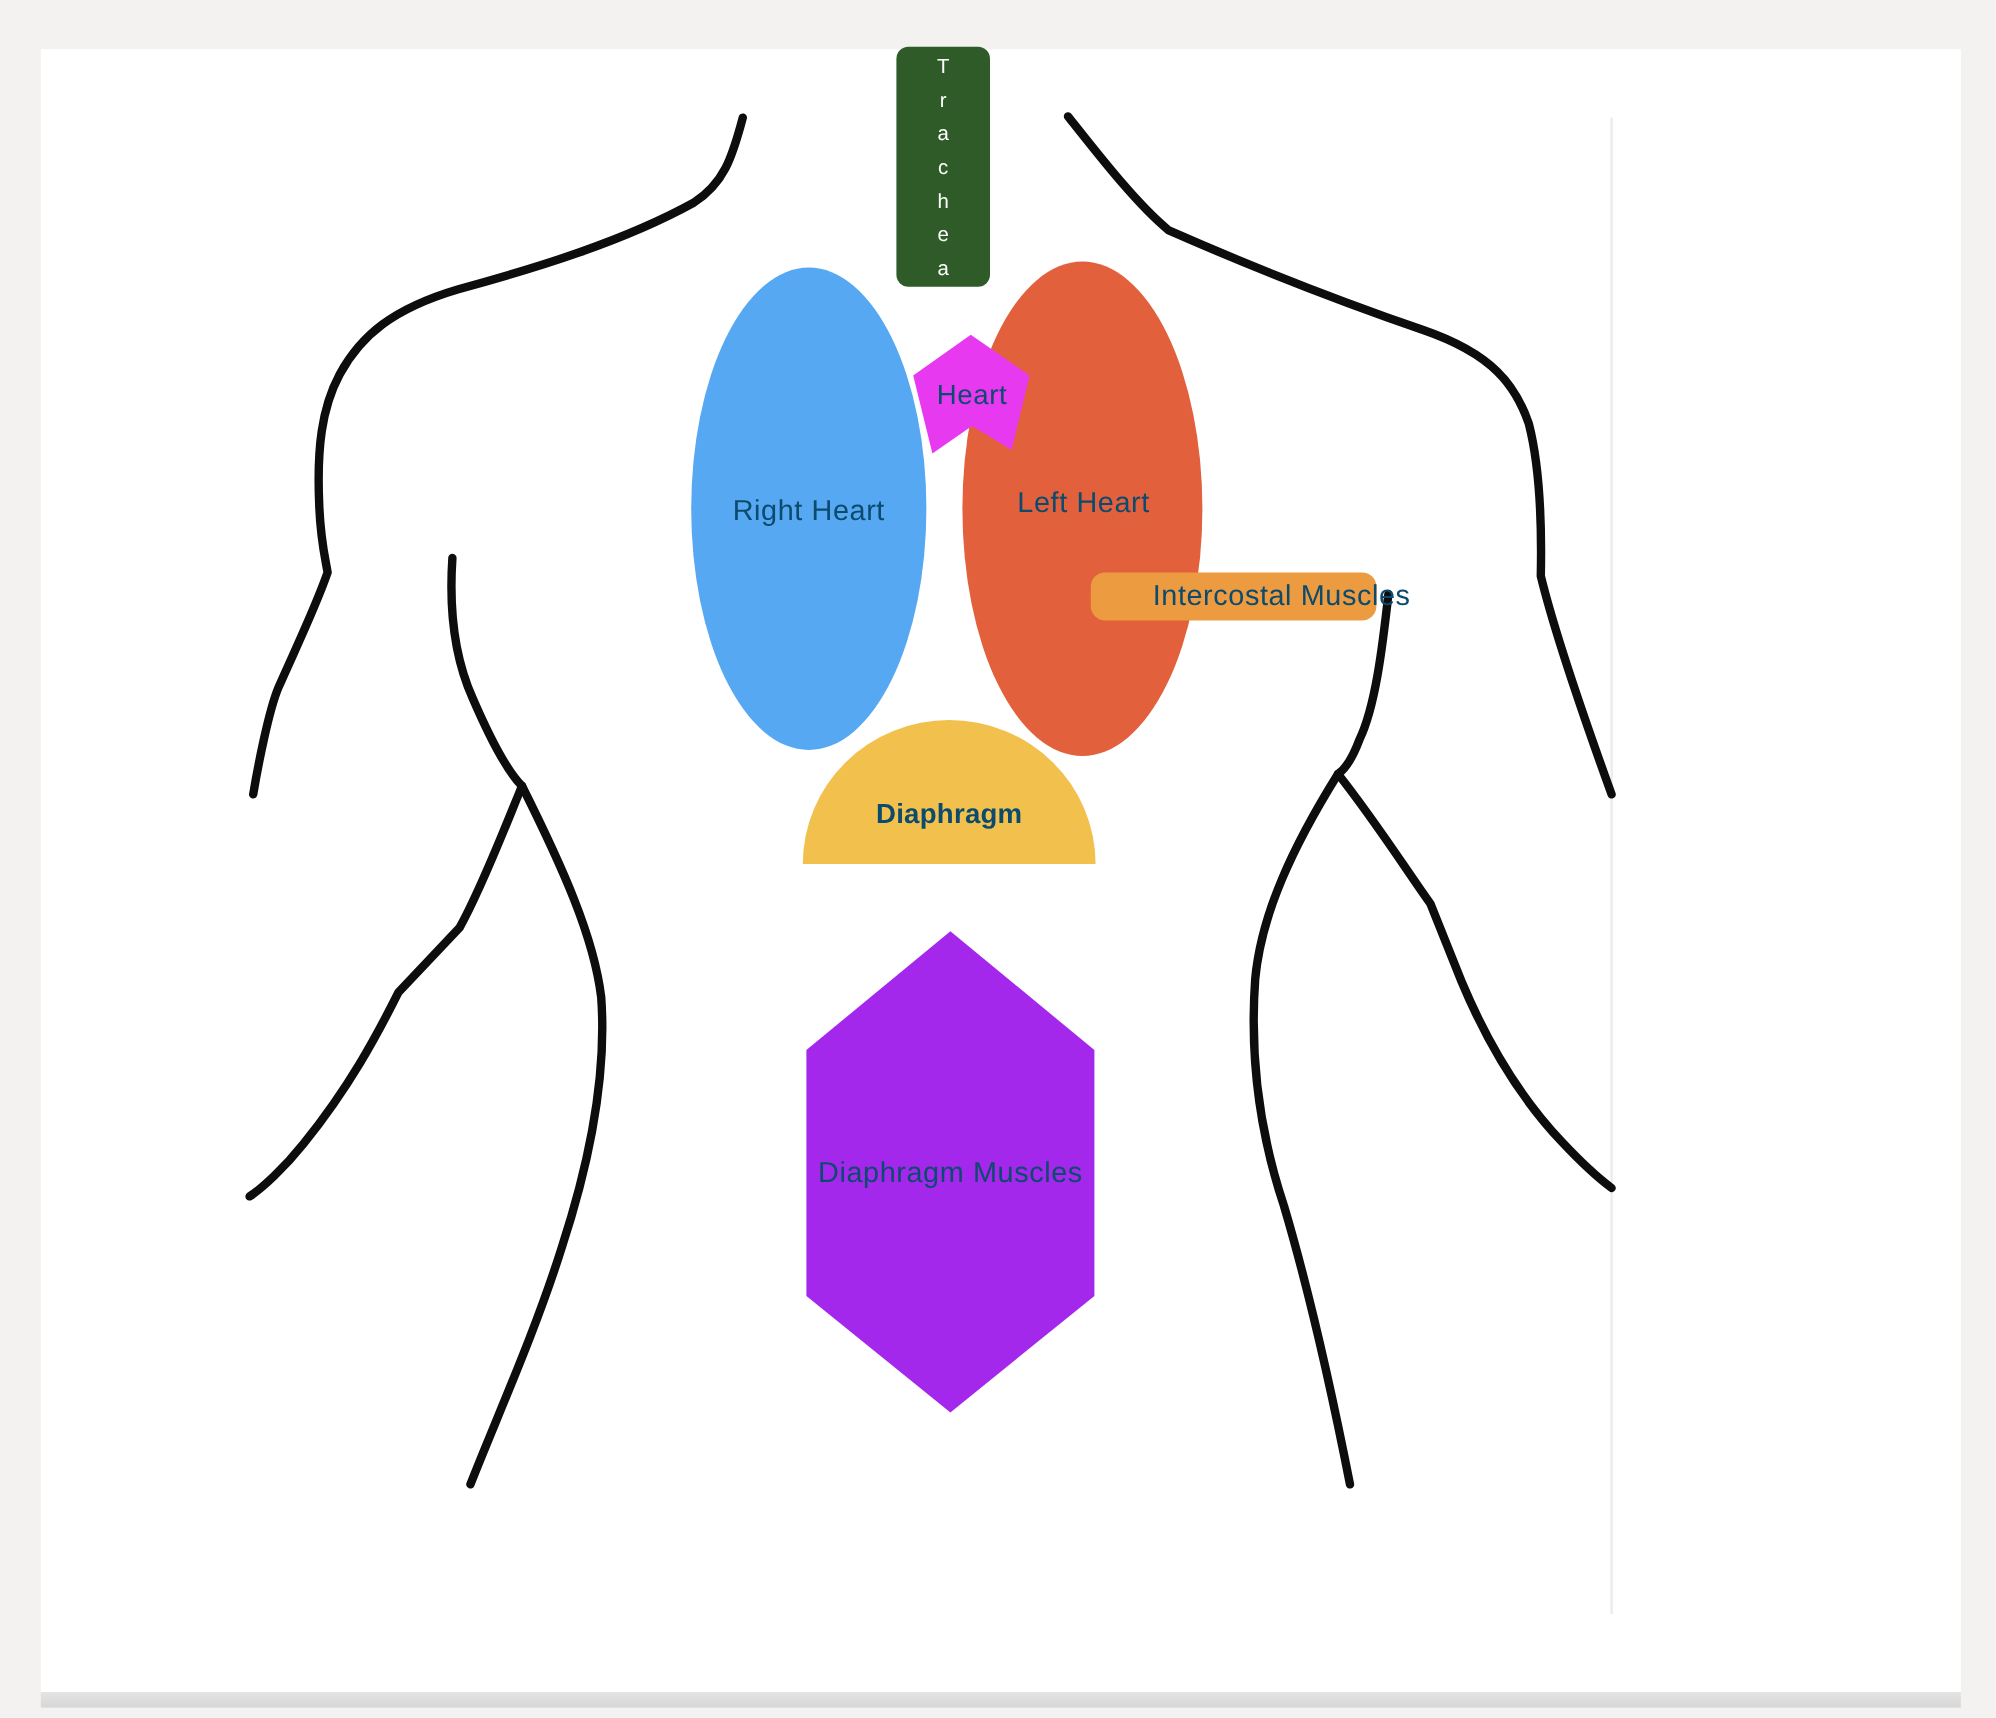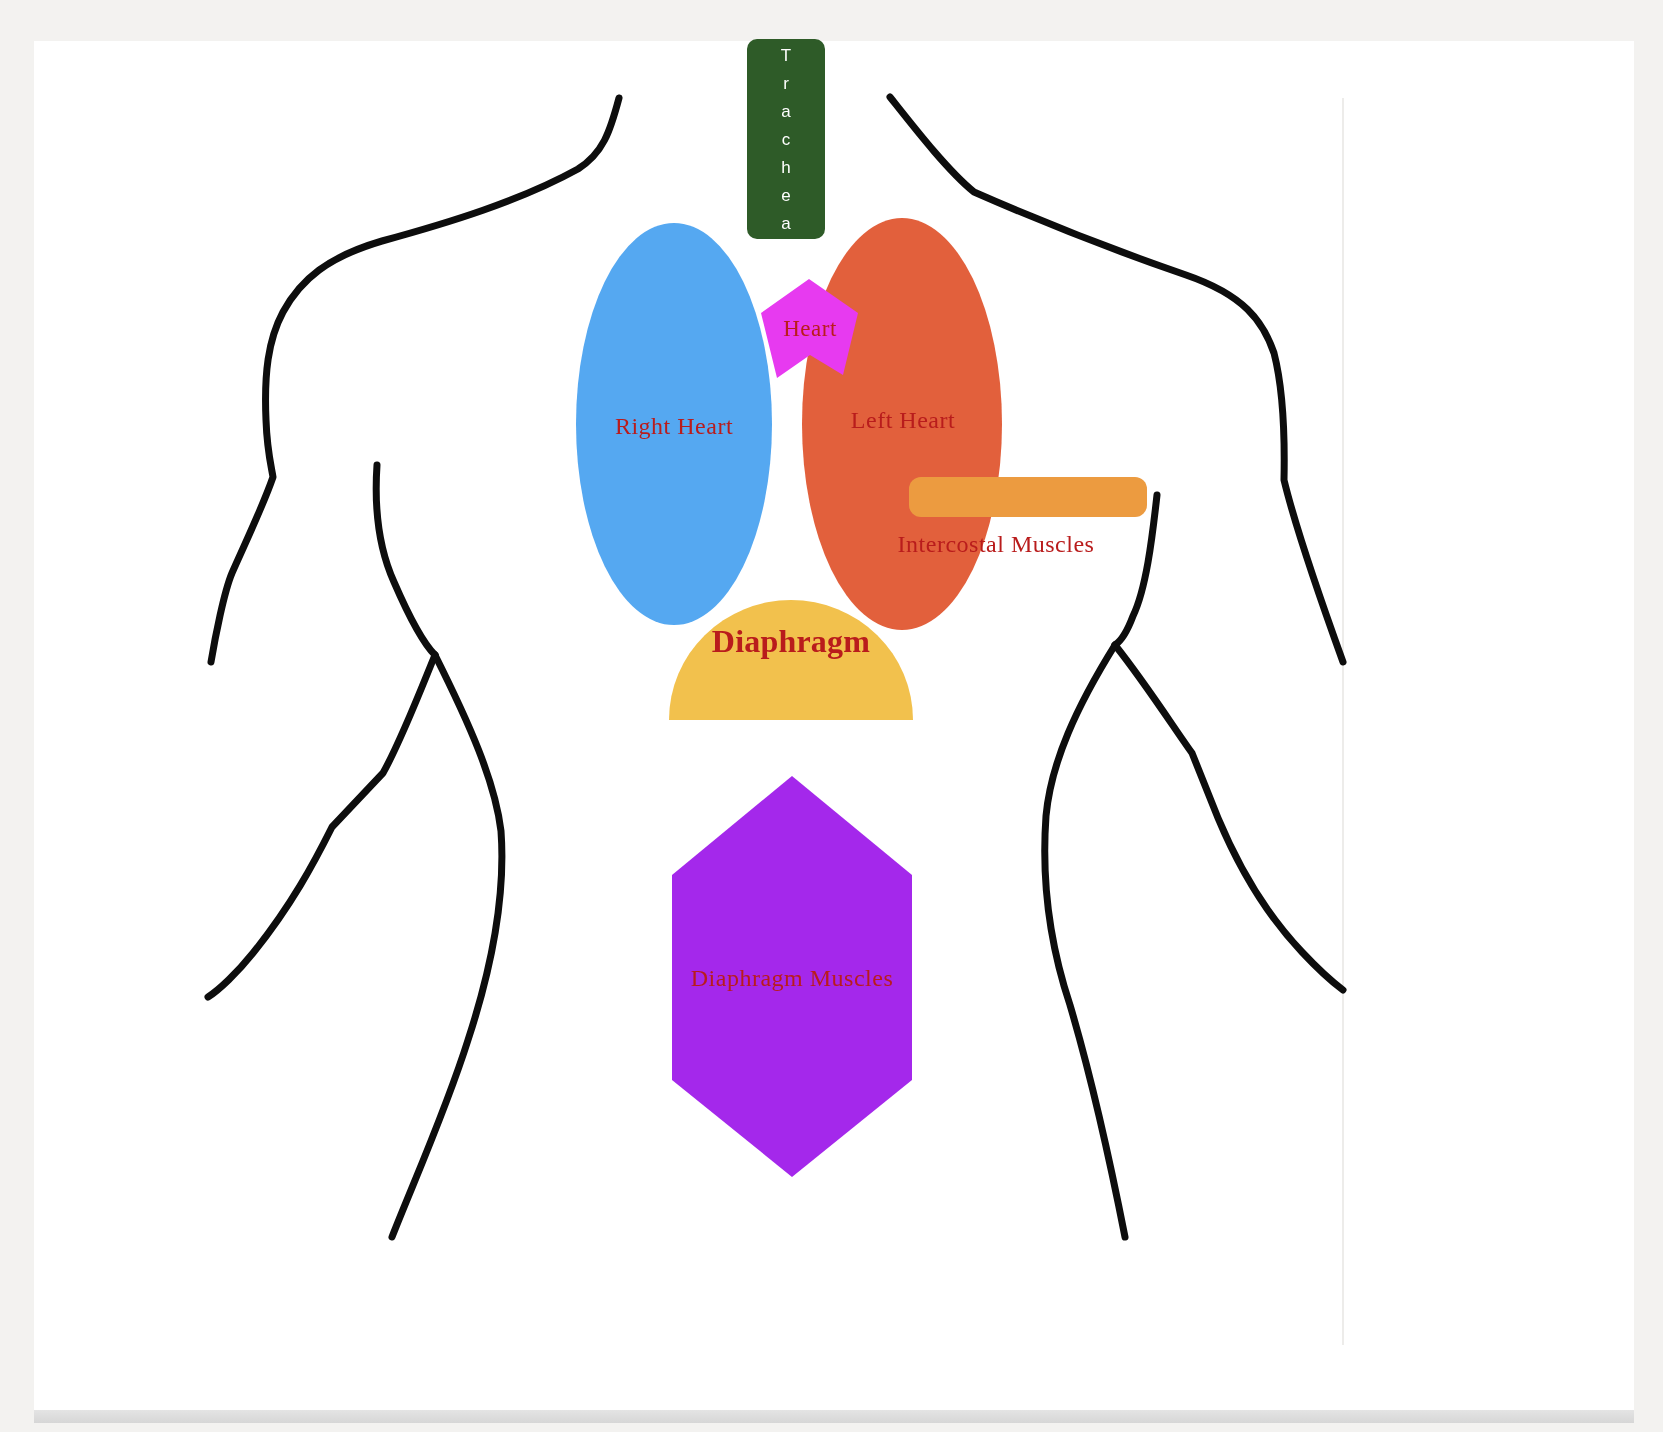--- a/index.html
+++ b/index.html
@@ -3,23 +3,23 @@
 <meta charset="utf-8">
 <style>
   html,body{margin:0;padding:0;}
   body{font-family:"Liberation Sans", sans-serif; background:#F3F2F0;}
   .page{position:relative; width:1663px; height:1432px; background:#F3F2F0; overflow:hidden;}
   .canvas{position:absolute; left:34px; top:41px; width:1600px; height:1369px; background:#FFFFFF;}
   .bottom-band{position:absolute; left:34px; top:1410px; width:1600px; height:13px;
                background:linear-gradient(to bottom,#E4E4E4,#D6D6D6);}
   .image-seam{position:absolute; left:1342px; top:98px; width:2px; height:1247px; background:#EDECEA;}
   .diagram-svg{position:absolute; left:0; top:0; width:1663px; height:1432px;}
-  .label{position:absolute; transform:translate(-50%,-50%); color:#b91c1c; font-size:24px;
-         white-space:nowrap; letter-spacing:0.5px;font-family:Liberation Serif, serif;}
-  .label.bold{font-weight:bold; font-size:32px; letter-spacing:0.2px;}
+  .label{position:absolute; transform:translate(-50%,-50%); color:#0c4a6e; font-size:24px;
+         white-space:nowrap; letter-spacing:0.5px;}
+  .label.bold{font-weight:bold; font-size:23px; letter-spacing:0.2px;margin-top:37px;}
   .label.heart-size{font-size:23px;}
   .trachea-letters{position:absolute; left:747px; top:39px; width:78px; height:200px;
                    display:flex; flex-direction:column; align-items:center; justify-content:center;
                    gap:11px; color:#FFFFFF; font-size:17px; line-height:1;}
 </style>
 </head>
 <body>
 
 <div class="page" style="background: rgb(243, 242, 240);">
   <div class="canvas" style="background: rgb(255, 255, 255);"></div>
@@ -53,16 +53,16 @@
     <span>r</span>
     <span>a</span>
     <span>c</span>
     <span>h</span>
     <span>e</span>
     <span>a</span>
   </div>
   <div class="label" style="left:674px; top:426px;">Right Heart</div>
   <div class="label" style="left:903px; top:420px;">Left Heart</div>
   <div class="label heart-size" style="left:810px; top:329px;">Heart</div>
-  <div class="label" style="left:996px; top:497px;margin-top:47px;">Intercostal Muscles</div>
+  <div class="label" style="left:1068px; top:497px;">Intercostal Muscles</div>
   <div class="label bold" style="left:791px; top:641px;">Diaphragm</div>
   <div class="label" style="left:792px; top:978px;">Diaphragm Muscles</div>
 </div>
 
 </body></html>

